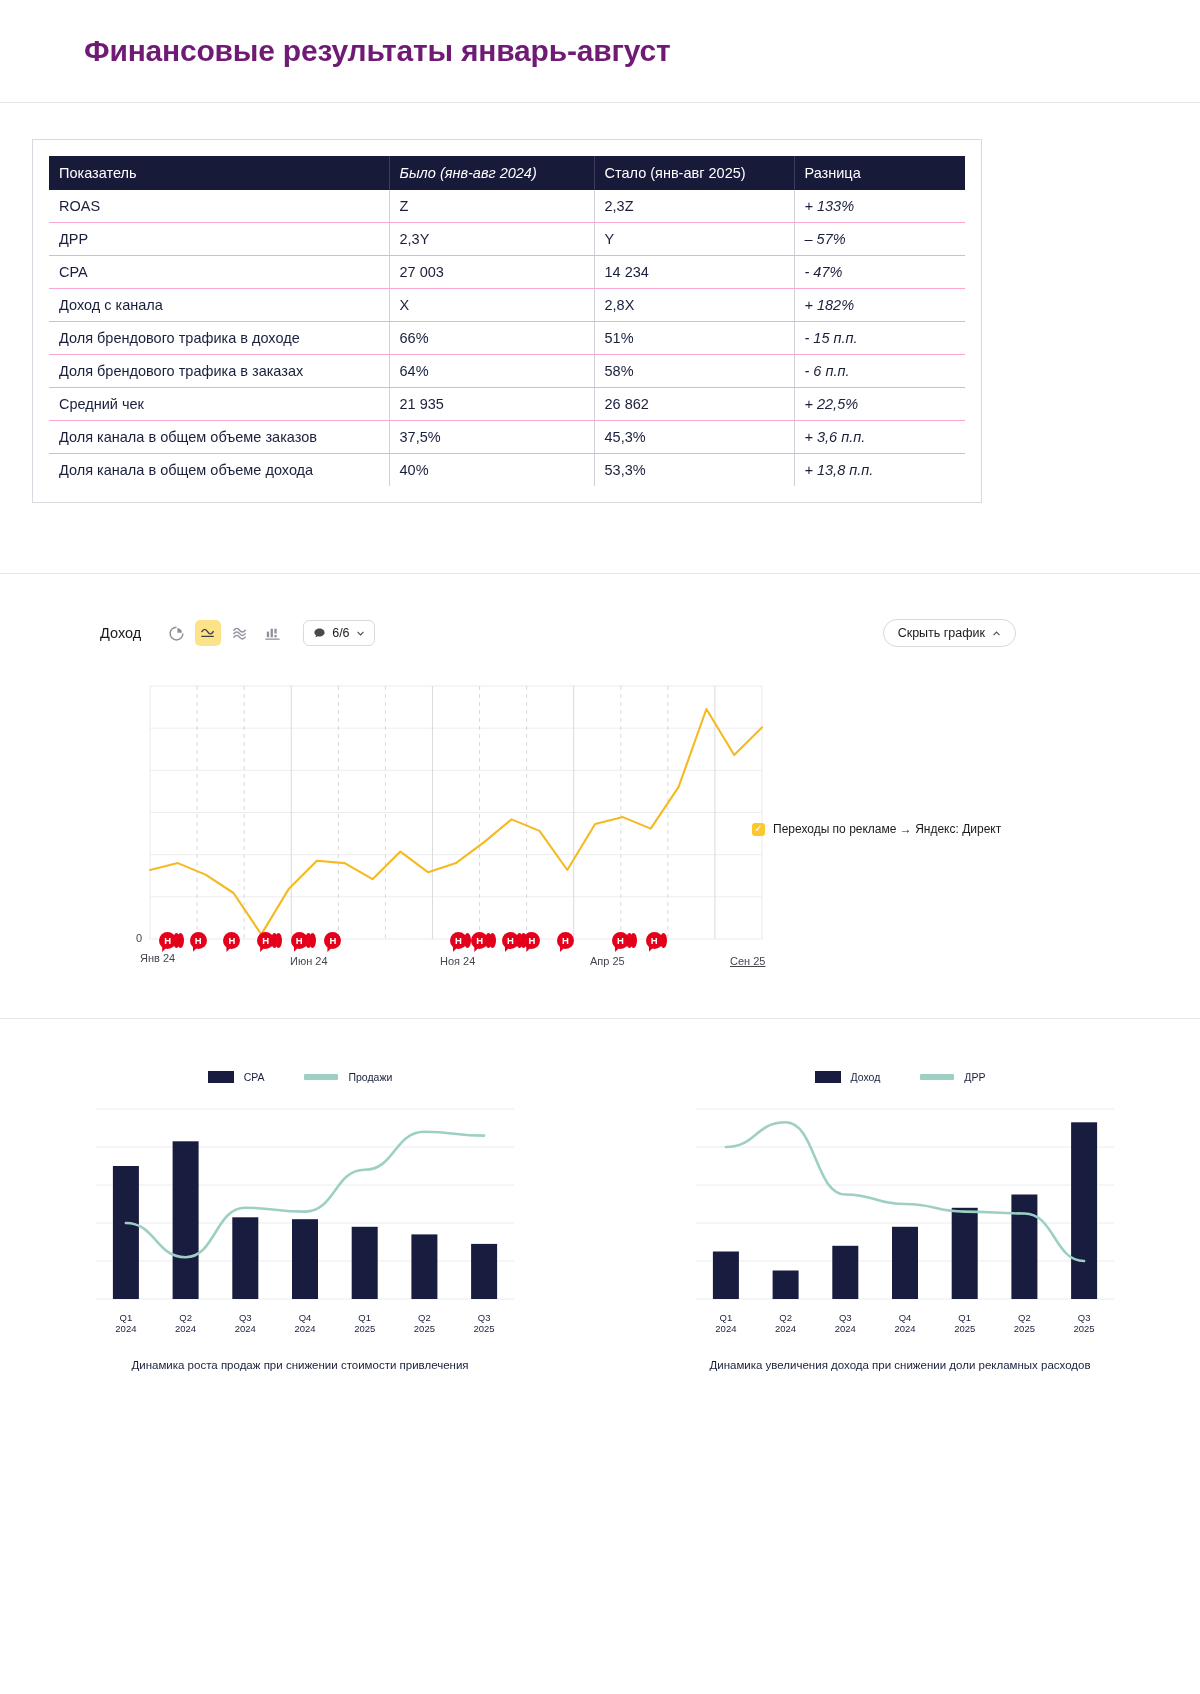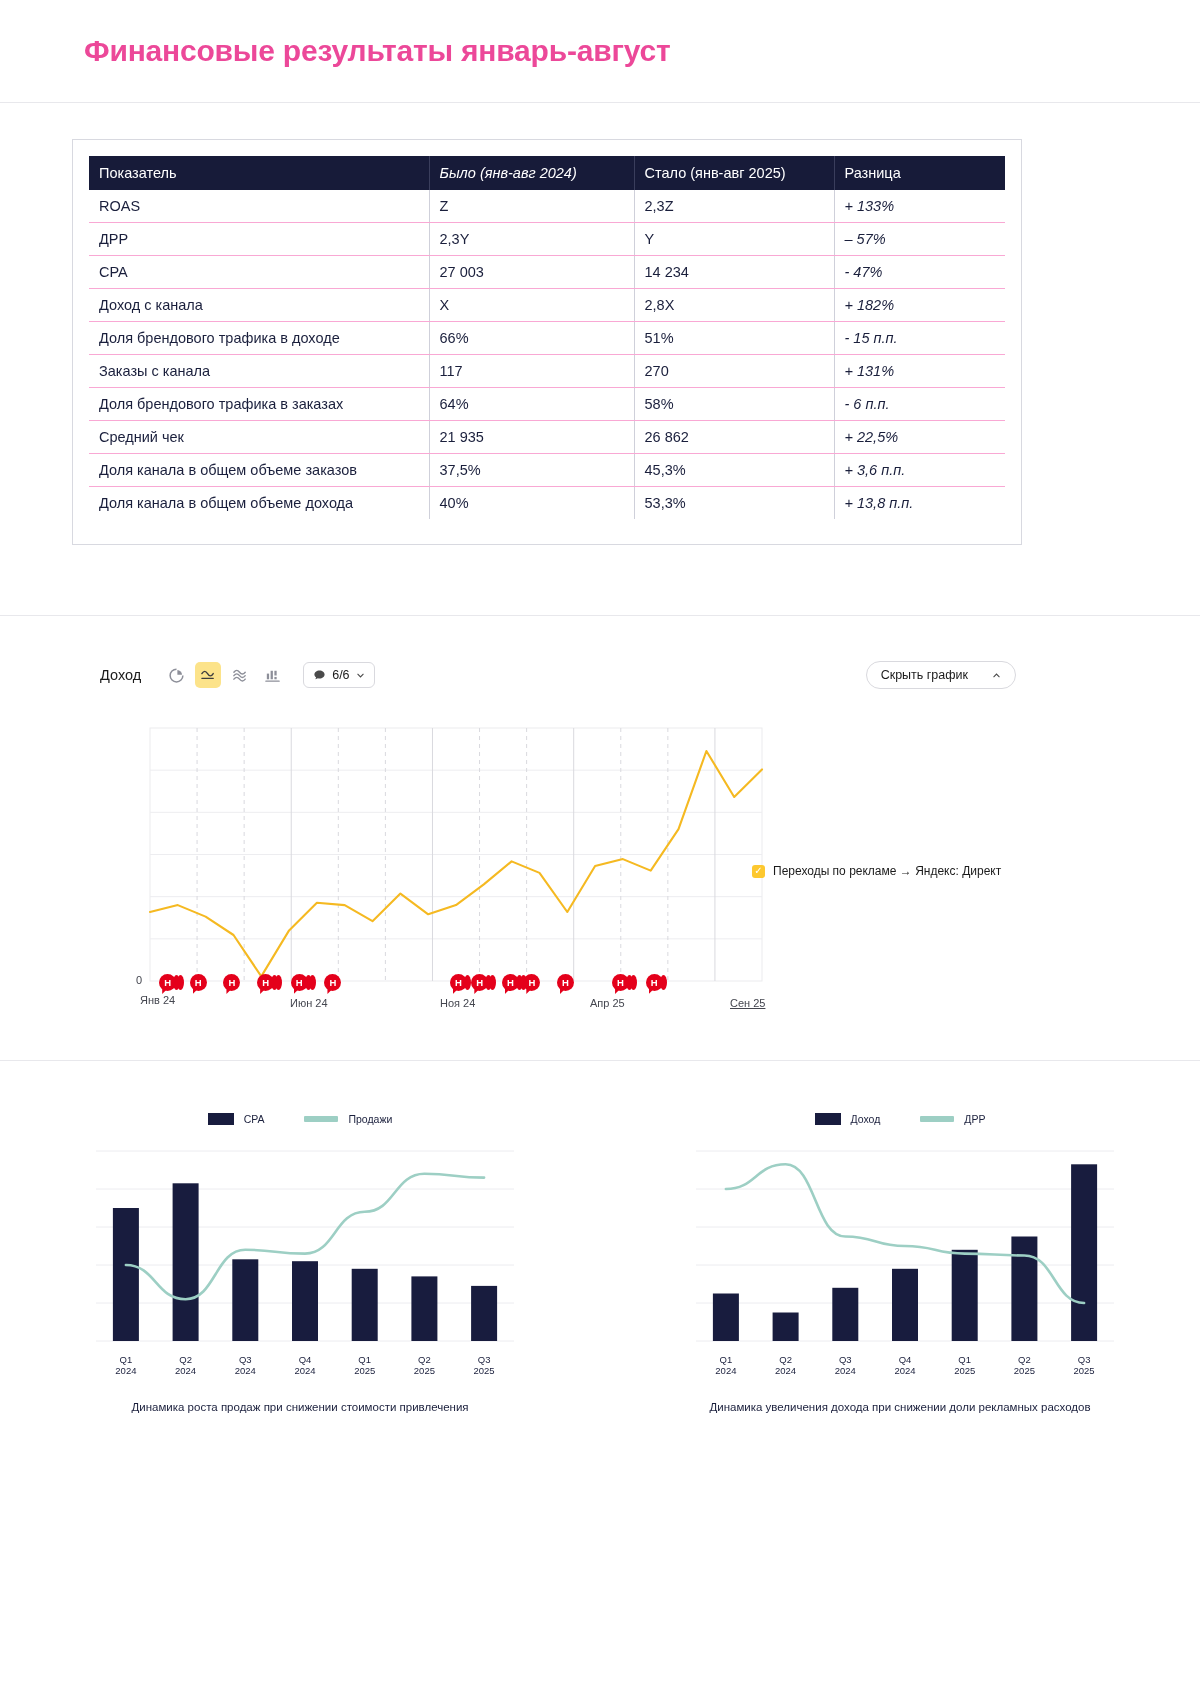--- a/index.html
+++ b/index.html
@@ -14,34 +14,34 @@
   
   .header {
     height: 103px;
     border-bottom: 1px solid #e8e8ec;
     display: flex; align-items: center;
   }
   .page-title {
     margin-left: 84px;
     font-size: 30px; font-weight: 700;
     letter-spacing: -0.2px;
-    color: #ec4899;
+    color: #701a75;
   }
 
   
   .table-section {
     padding: 36px 0 70px 0;
     border-bottom: 1px solid #e8e8ec;
   }
   .table-card {
-    margin-left: 72px;
+    margin-left: 32px;
     width: 950px;
     border: 1px solid #d8d9e0;
     background: #fff;
-    padding: 16px 16px 25px 16px;
+    padding: 16px 16px 16px 16px;
   }
   table.metrics {
     width: 100%;
     border-collapse: collapse;
     font-size: 14.5px;
   }
   table.metrics thead th {
     background: #171b39;
     color: #ffffff;
     font-weight: 400;
@@ -97,21 +97,21 @@
     height: 26px; padding: 0 9px;
     border: 1px solid #d9d9de;
     border-radius: 6px;
     font-size: 12.5px; color: #1b1b1b;
     margin-left: 12px;
     cursor: pointer; gap: 6px;
     background: #fff;
   }
   .spacer { flex: 1; }
   .hide-btn {
-    display: flex; align-items: center; gap: 24px;
+    display: flex; align-items: center; gap: 7px;
     height: 28px; padding: 0 14px;
     border: 1px solid #d9d9de;
     border-radius: 16px;
     font-size: 12.5px; color: #1b1b1b;
     background: #fff; cursor: pointer;
     white-space: nowrap;
   }
 
   .plot-wrap {
     position: relative;
@@ -238,26 +238,20 @@
             <td>Доход с канала</td>
             <td>X</td>
             <td>2,8X</td>
             <td>+ 182%</td>
           </tr>
           <tr>
             <td>Доля брендового трафика в доходе</td>
             <td>66%</td>
             <td>51%</td>
             <td>- 15 п.п.</td>
-          </tr>
-          <tr>
-            <td>Заказы с канала</td>
-            <td>117</td>
-            <td>270</td>
-            <td>+ 131%</td>
           </tr>
           <tr>
             <td>Доля брендового трафика в заказах</td>
             <td>64%</td>
             <td>58%</td>
             <td>- 6 п.п.</td>
           </tr>
           <tr>
             <td>Средний чек</td>
             <td>21 935</td>

